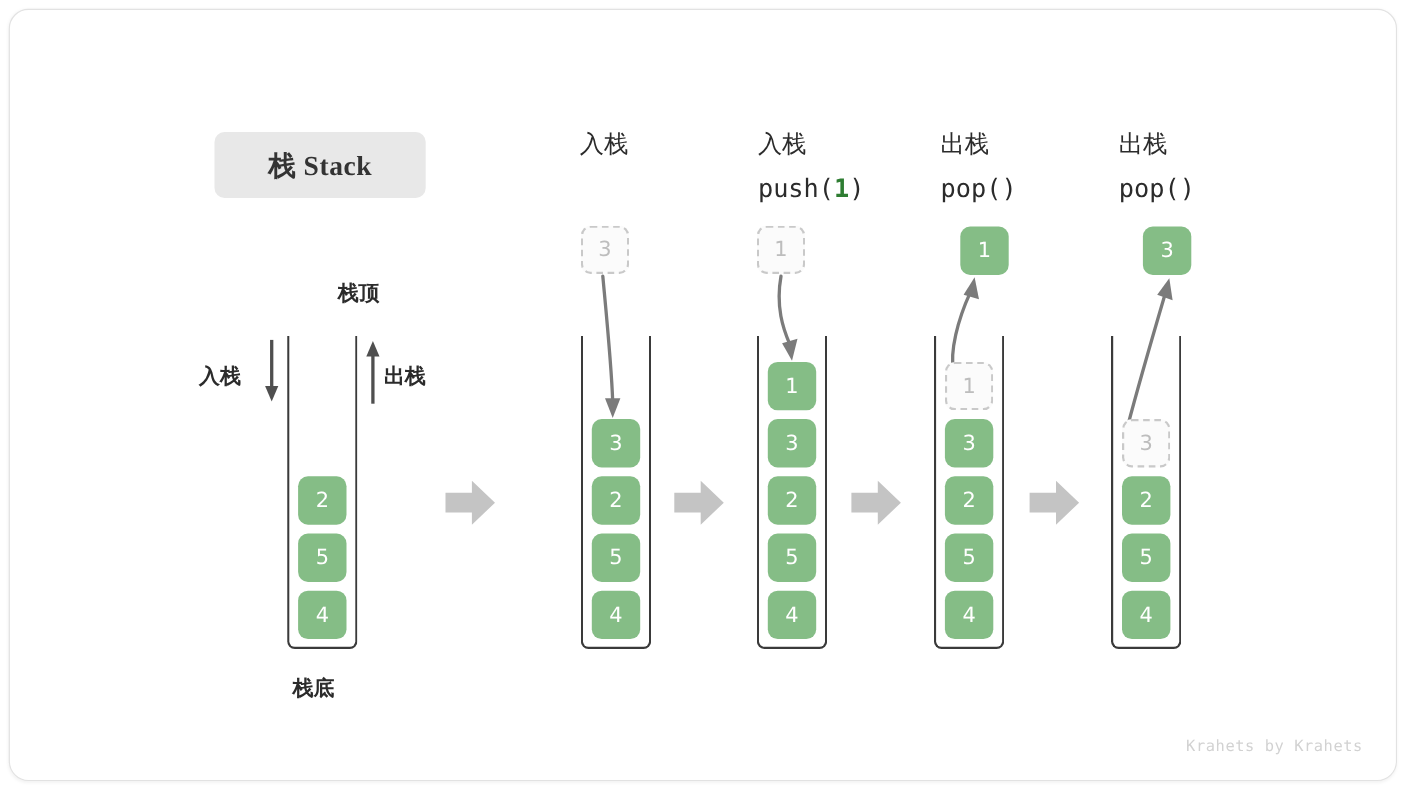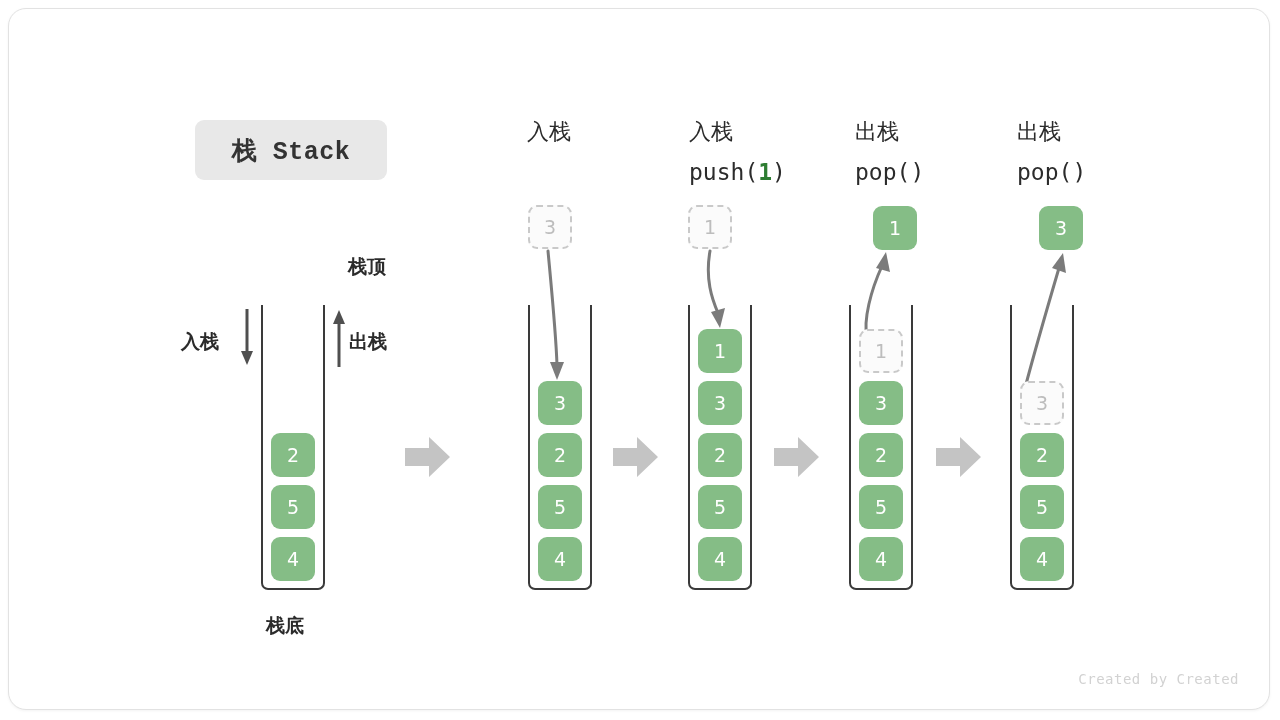--- a/index.html
+++ b/index.html
@@ -32,21 +32,21 @@
   #title-badge {
     left: 186px;
     top: 111px;
     width: 192px;
     height: 60px;
     background: #e8e8e8;
     border-radius: 9px;
     display: flex;
     align-items: center;
     justify-content: center;
-    font-family: Liberation Mono, monospace;
+    font-family: Liberation Serif, serif;
     font-size: 25px;
     font-weight: bold;
     color: #333333;
     letter-spacing: 0.5px;
     box-sizing: border-box;
   }
 
   
   .cjk-label {
     font-family: "DejaVu Sans", sans-serif;
@@ -126,21 +126,21 @@
 </style>
 </head>
 <body>
 
 <div id="card">
 
   <div class="abs" id="title-badge">
     <span>栈 Stack</span>
   </div>
 
-  <div class="abs cjk-label" style="left:257px; top:245px; width:120px; text-align:right;">栈顶</div>
+  <div class="abs cjk-label" style="left:257px; top:245px; width:120px; text-align:center;">栈顶</div>
 
   <div class="abs cjk-label" style="left:172px; top:320px;">入栈</div>
 
   <svg class="abs" style="left:228px; top:298px;" width="24" height="62">
     <line x1="10" y1="2" x2="10" y2="48" stroke="#4f4f4f" stroke-width="3"></line>
     <polygon points="10,58 4,44 16,44" fill="#4f4f4f"></polygon>
   </svg>
 
   <svg class="abs" style="left:320px; top:298px;" width="24" height="62">
     <line x1="10" y1="60" x2="10" y2="14" stroke="#4f4f4f" stroke-width="3"></line>
@@ -243,15 +243,15 @@
     <polygon points="54,3 43,18 57,23" fill="#7b7b7b"></polygon>
   </svg>
 
   <div class="abs vessel" style="left:1001px; top:296px; height:285px;"></div>
 
   <div class="abs cell ghost" style="left:1011px; top:372px;">3</div>
   <div class="abs cell filled" style="left:1011px; top:424px;">2</div>
   <div class="abs cell filled" style="left:1011px; top:476px;">5</div>
   <div class="abs cell filled" style="left:1011px; top:528px;">4</div>
 
-  <div class="abs" id="footer">Created by Created</div>
+  <div class="abs" id="footer">Krahets by Krahets</div>
 
 </div>
 
 </body></html>

